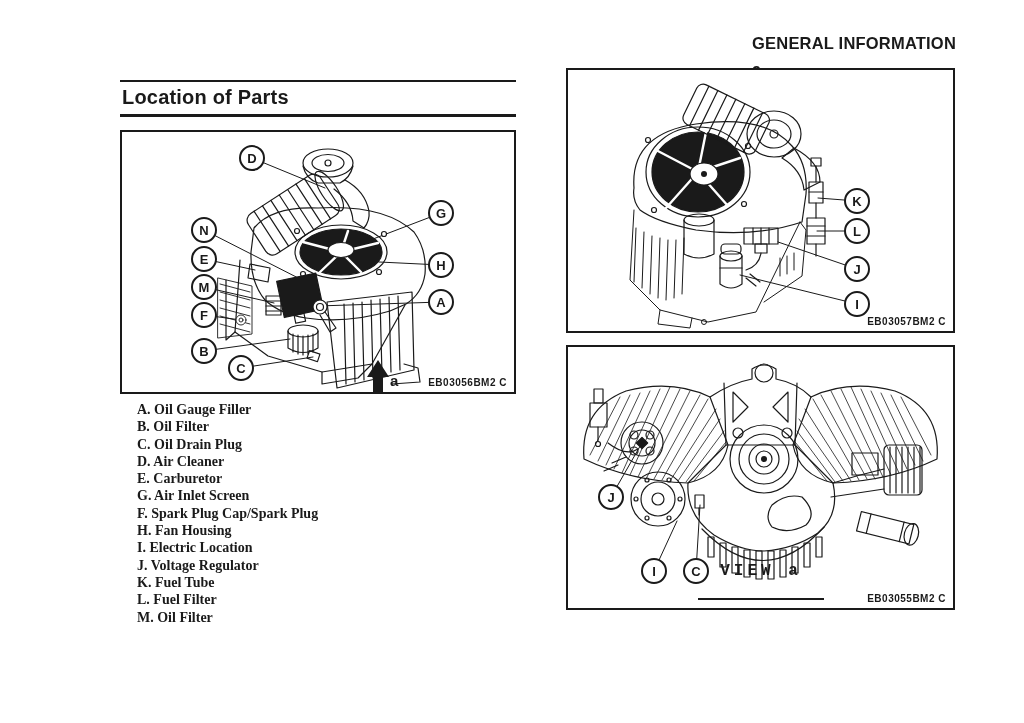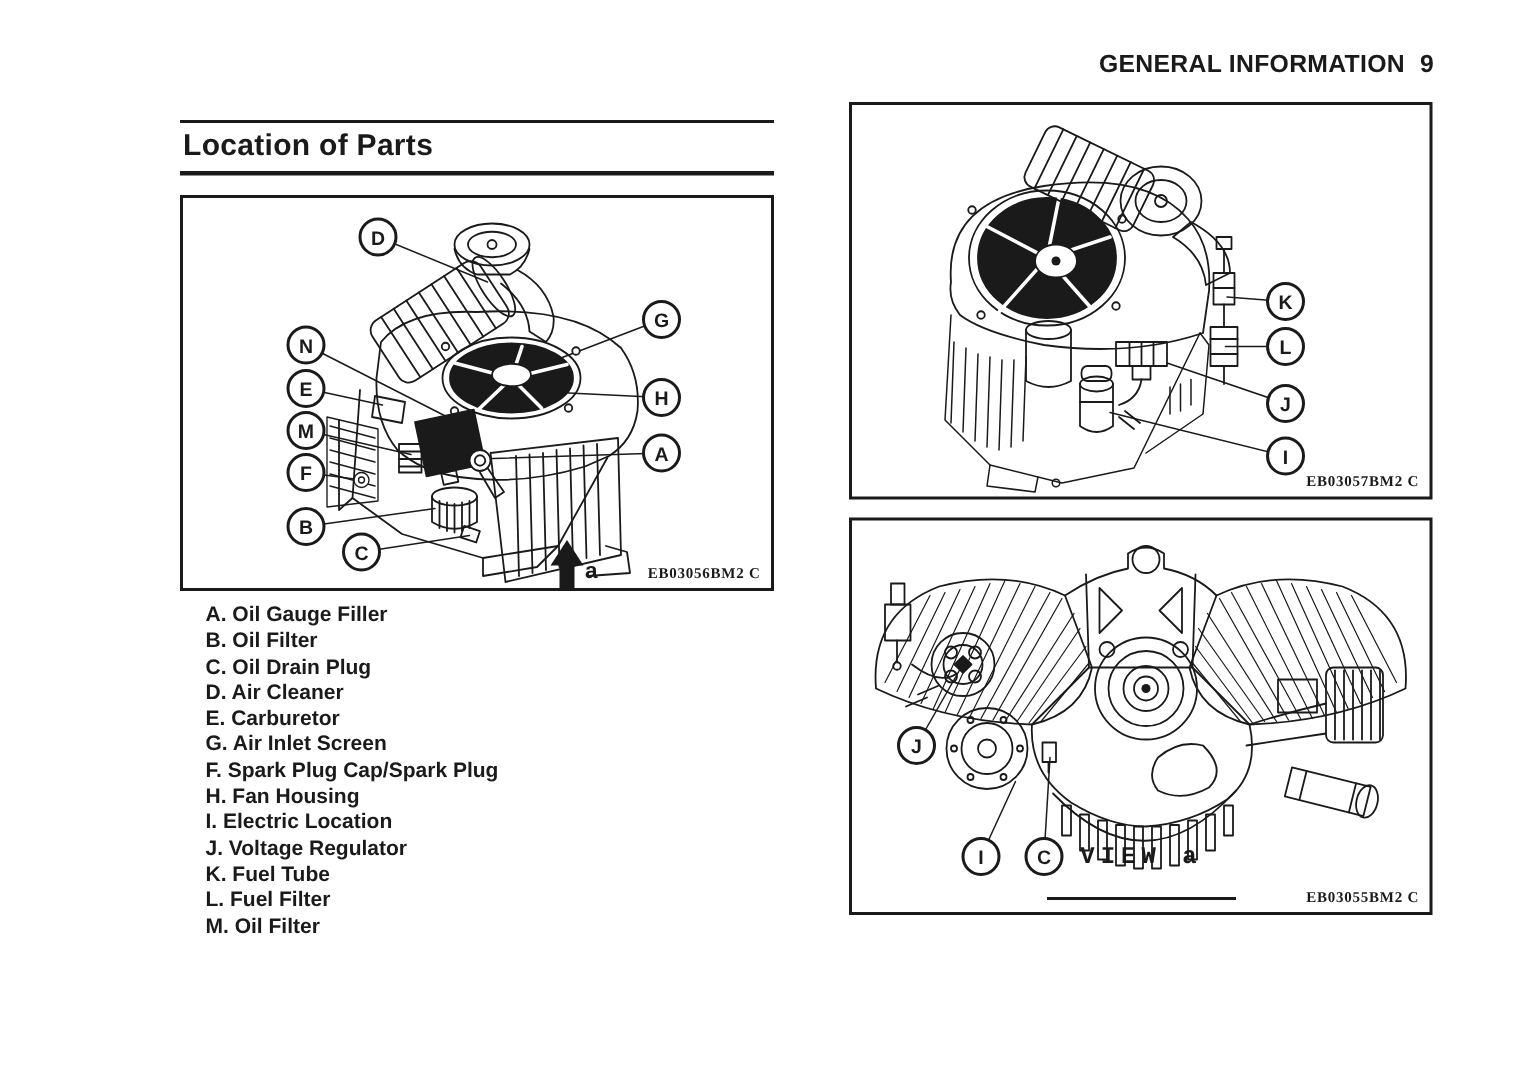--- a/index.html
+++ b/index.html
@@ -2,45 +2,45 @@
 <html><head>
 <meta charset="utf-8">
 <style>
   html,body{margin:0;padding:0;}
   body{
     width:1024px;height:723px;background:#ffffff;position:relative;
     font-family:"Liberation Sans",sans-serif;color:#1a1a1a;overflow:hidden;
   }
   .page-header{
     position:absolute;top:34px;right:68px;display:flex;gap:10px;
-    font-weight:bold;font-size:16.5px;letter-spacing:.2px;
+    font-weight:bold;font-size:16.5px;letter-spacing:.2px;flex-direction:column;
   }
   .section-heading{
     position:absolute;left:120px;top:80px;width:396px;box-sizing:border-box;
     border-top:2px solid #1a1a1a;border-bottom:3px solid #1a1a1a;
     padding:4px 0 5px 2px;
   }
   .section-heading h1{margin:0;font-size:20px;font-weight:bold;letter-spacing:.2px;}
   .panel{position:absolute;border:2px solid #1a1a1a;background:#fff;box-sizing:border-box;}
   #panel1{left:120px;top:130px;width:396px;height:264px;}
   #panel2{left:566px;top:68px;width:389px;height:265px;}
   #panel3{left:566px;top:345px;width:389px;height:265px;}
   .panel svg{position:absolute;left:0;top:0;}
   .callout{
     position:absolute;width:26px;height:26px;box-sizing:border-box;
     border:2px solid #1a1a1a;border-radius:50%;background:#fff;
     display:flex;align-items:center;justify-content:center;
     font-size:13px;font-weight:bold;line-height:1;
   }
   .figure-code{
     position:absolute;right:7px;bottom:4px;white-space:pre;
-    font-family:Liberation Serif, serif;
+    font-family:Liberation Sans, sans-serif;
     font-weight:bold;font-size:10px;letter-spacing:.5px;
   }
-  .parts-list{position:absolute;left:137px;top:401px;font-size:14px;font-weight:bold;line-height:17.3px;}
+  .parts-list{position:absolute;left:137px;top:401px;font-size:14px;font-weight:bold;line-height:17.3px;font-family:Liberation Serif, serif;}
   .parts-list .pl-item{white-space:pre;}
   .arrow-label{position:absolute;left:268px;top:240px;font-size:15px;font-weight:bold;}
   .view-label{
     position:absolute;left:130px;top:215px;width:126px;text-align:center;white-space:pre;
     font-family:"Liberation Mono","DejaVu Sans Mono",monospace;font-weight:bold;
     font-size:16px;letter-spacing:4px;border-bottom:2.5px solid #1a1a1a;padding-bottom:18px;
   }
 </style>
 </head>
 <body>

